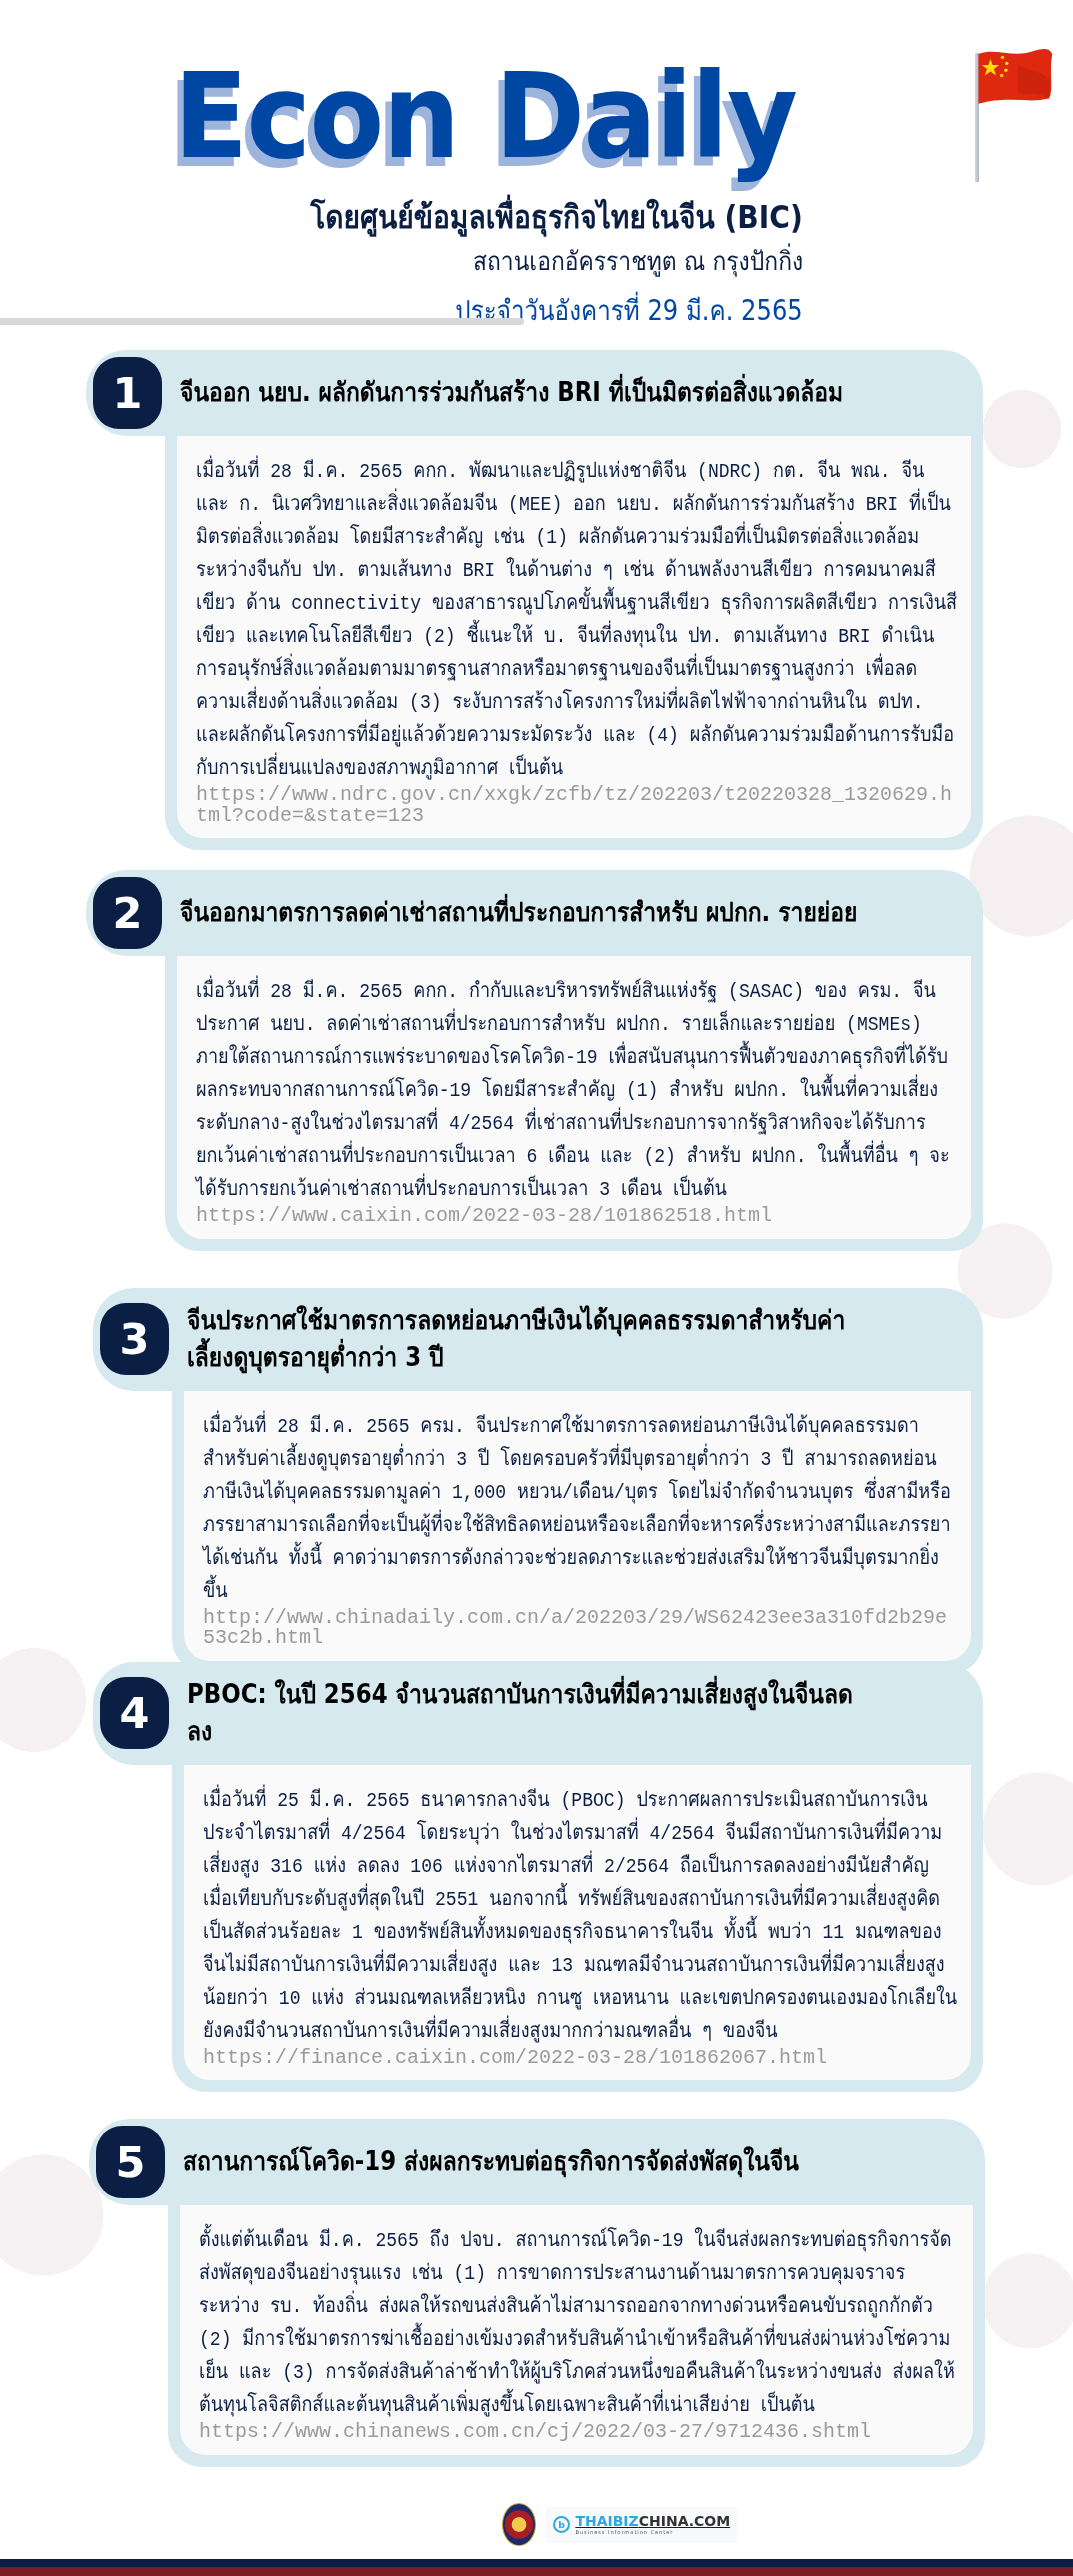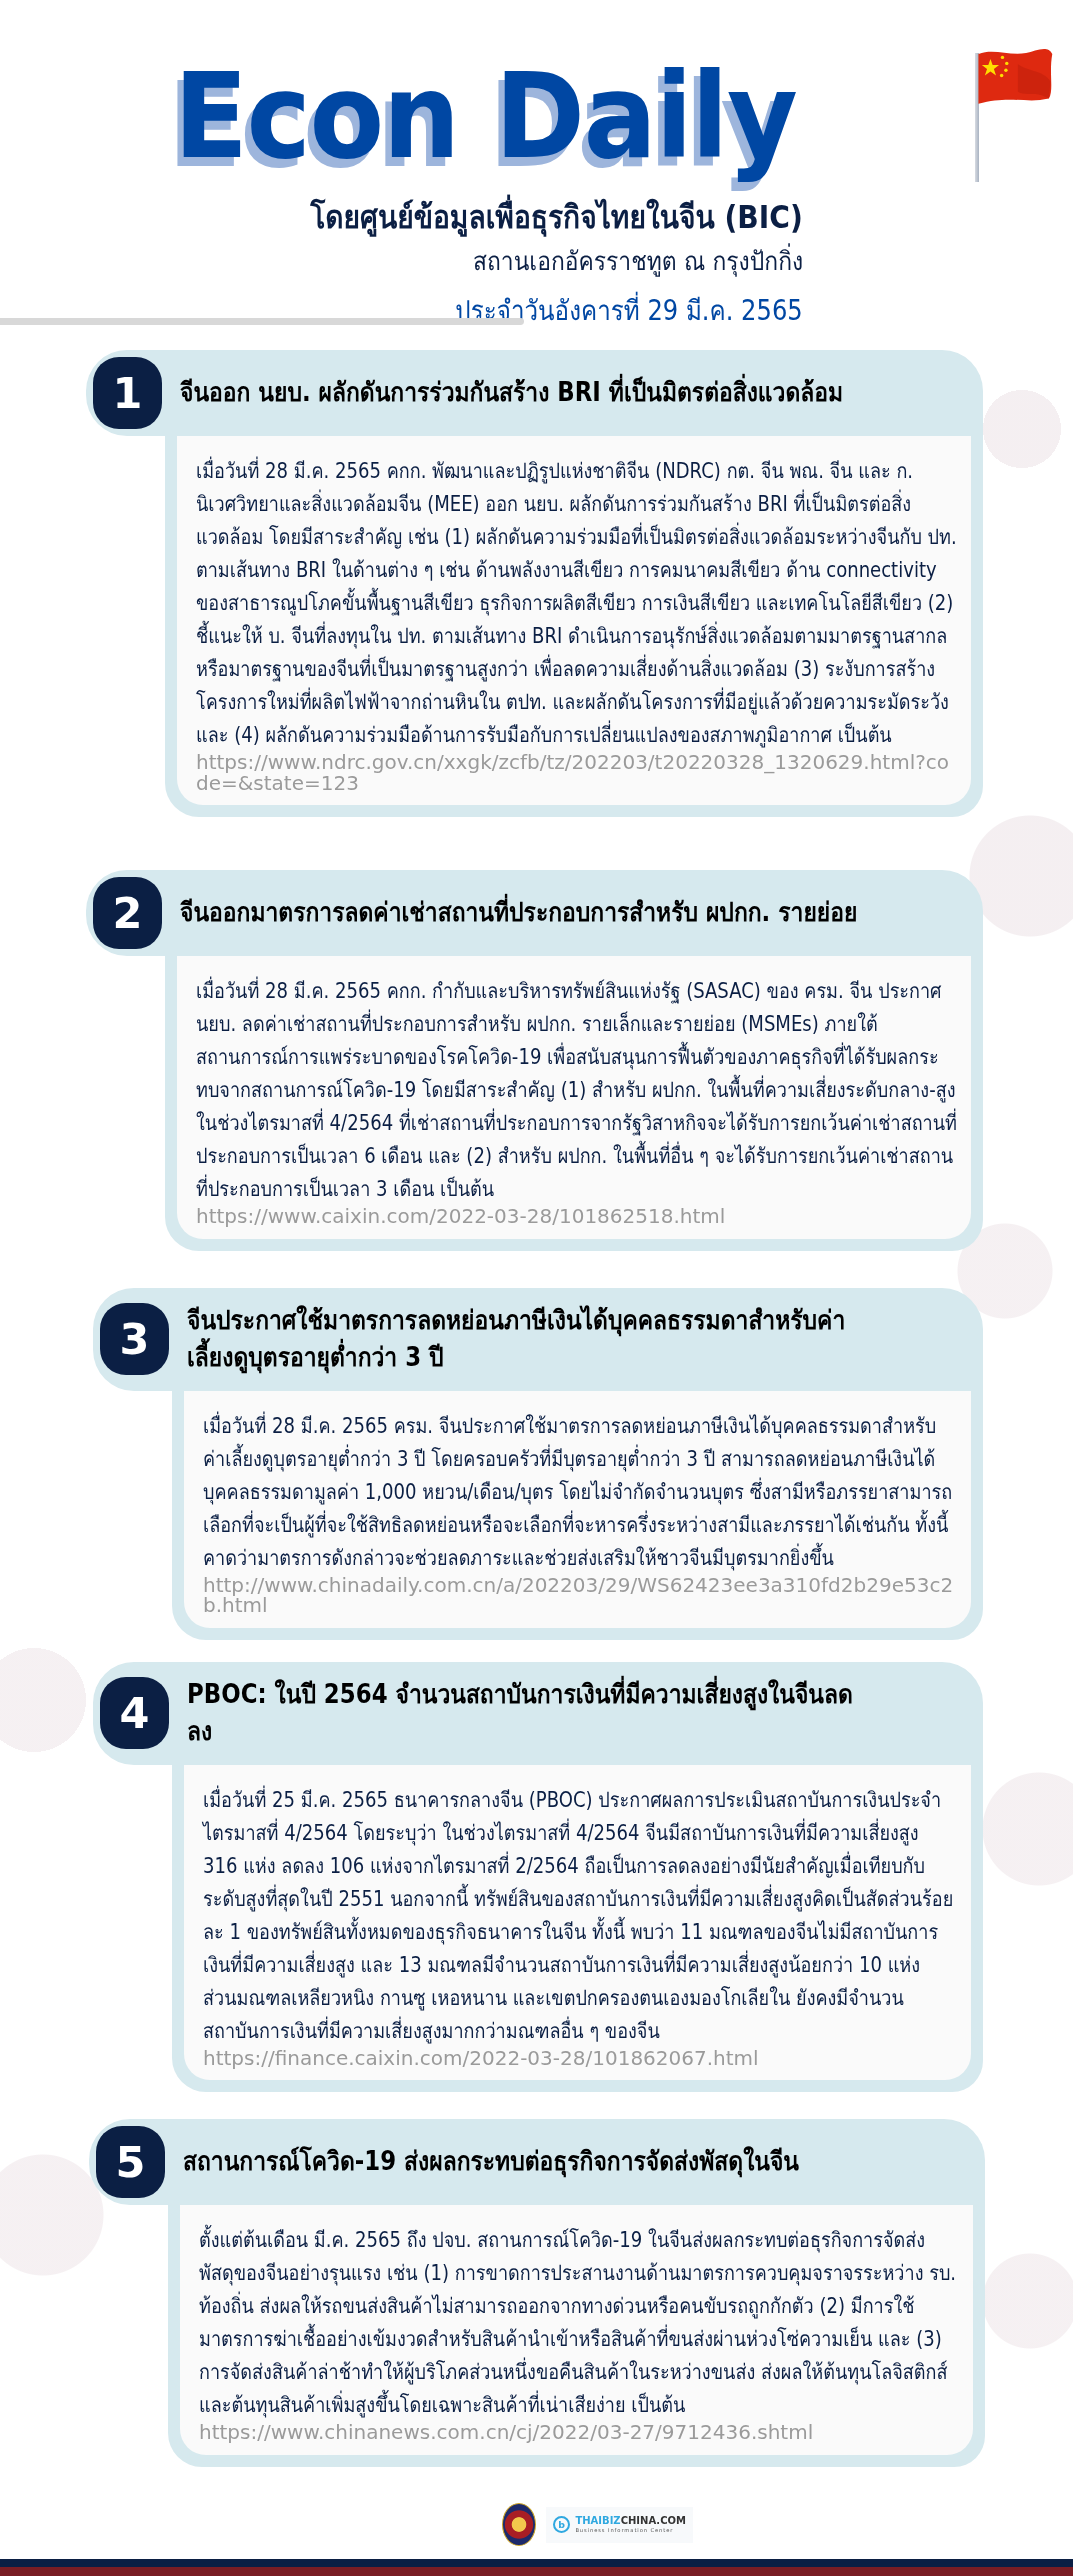--- a/index.html
+++ b/index.html
@@ -101,20 +101,21 @@
     .card-body-wrap {
       margin-left: 79px;
       background: #d6e9ee;
       padding: 0 12px 12px 12px;
       border-radius: 0 0 31px 34px;
     }
     .card-body {
       background: #fafafa;
       border-radius: 0 0 26px 26px;
       padding: 19px 12px 12px 19px;
+      font-family: Liberation Mono, monospace;
     }
     .card-text {
       font-size: 21px; line-height: 33px; color: #0b1f44;
       transform: scaleX(0.86); transform-origin: left top;
       width: 116%;
     }
     .card-source {
       font-size: 20px; line-height: 20.6px; color: #9a9a9a; margin-top: 1.7px;
       transform: scaleX(0.86); transform-origin: left top;
       width: 116%;
@@ -134,21 +135,21 @@
     .thaibiz {
       display: flex; align-items: center; gap: 5.2px;
       background: #f7f9fb; padding: 3.4px 6.9px; height: 36px;
     }
     .thaibiz-b {
       width: 17px; height: 17px; border: 2.6px solid #2fa8e0; border-radius: 50%;
       color: #2fa8e0; font-size: 9.4px; font-weight: 700;
       display: flex; align-items: center; justify-content: center;
     }
     .thaibiz-text { display: flex; flex-direction: column; line-height: 1; }
-    .thaibiz-name { font-size: 10px; font-weight: 700; }
+    .thaibiz-name { font-size: 14px; font-weight: 700; text-decoration: underline; }
     .thaibiz-name .b1 { color: #2fa8e0; }
     .thaibiz-name .b2 { color: #333333; }
     .thaibiz-tag { font-size: 5.2px; color: #555; letter-spacing: 0.9px; margin-top: 1.7px; }
 
     .footer-bar-navy {
       position: absolute; left: 0; top: 2559px; width: 1073px; height: 8.6px; background: #0b1f44; z-index: 2;
     }
     .footer-bar-red {
       position: absolute; left: 0; top: 2567px; width: 1073px; height: 8.6px; background: #7a1d24; z-index: 2;
     }

